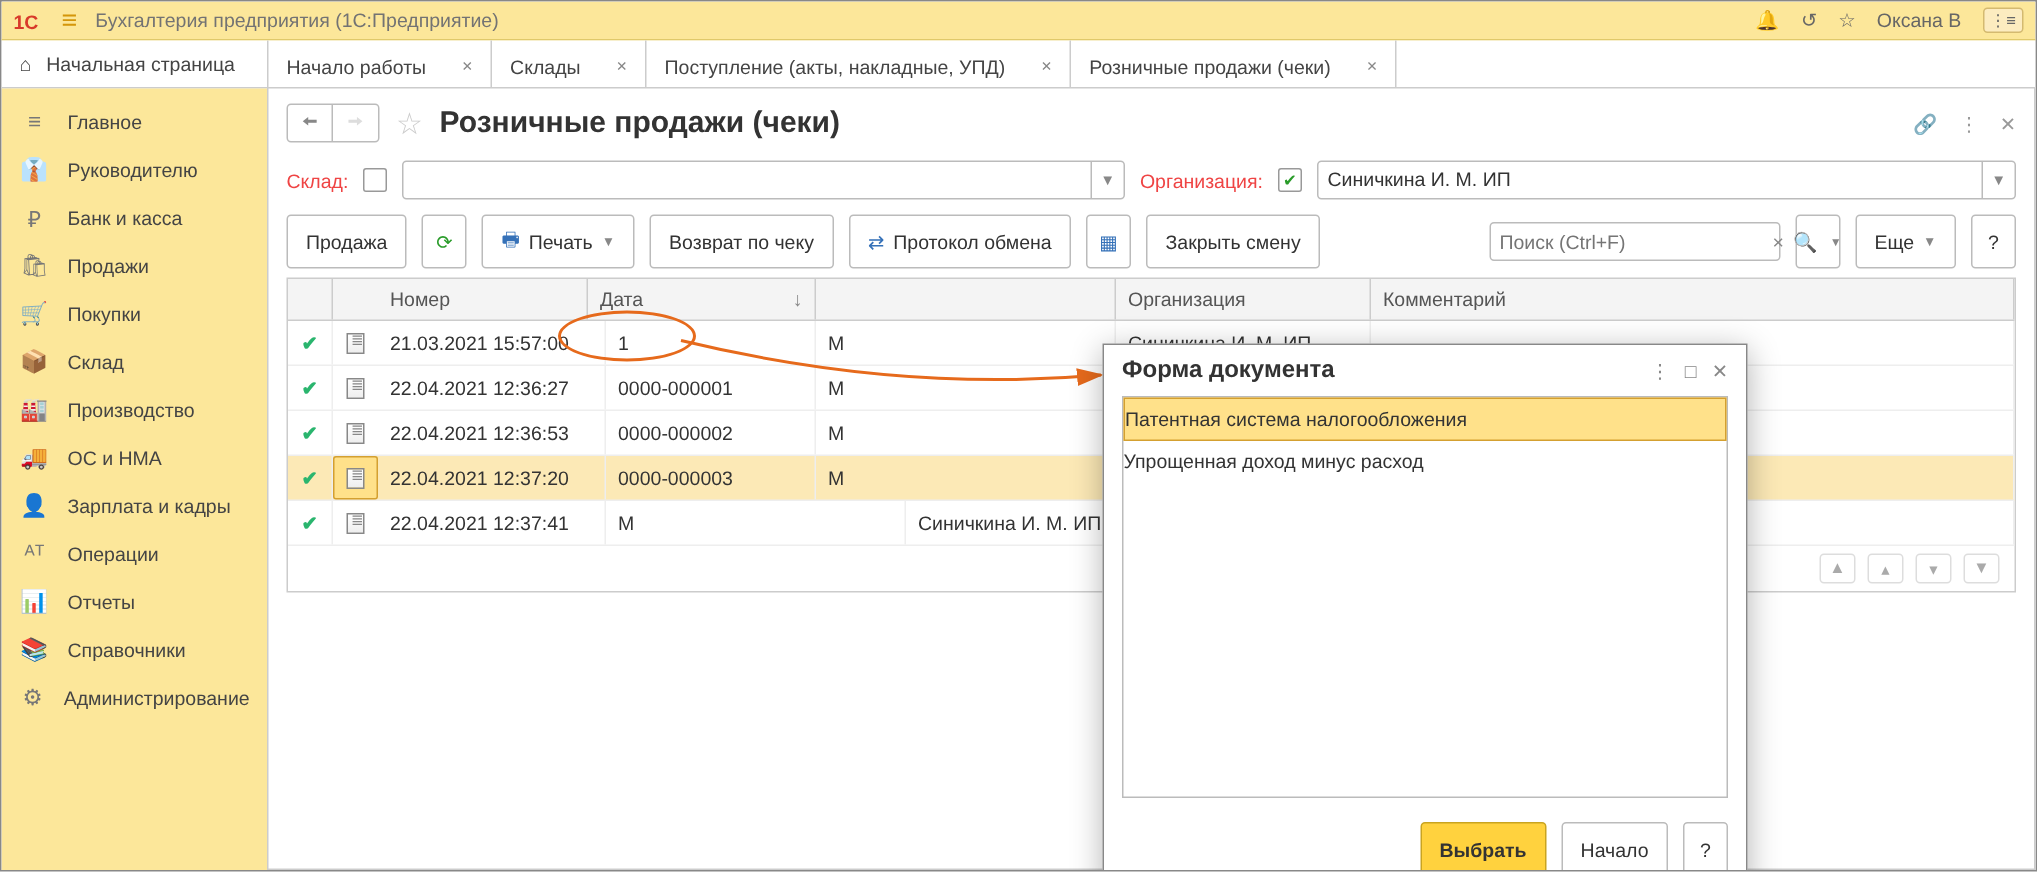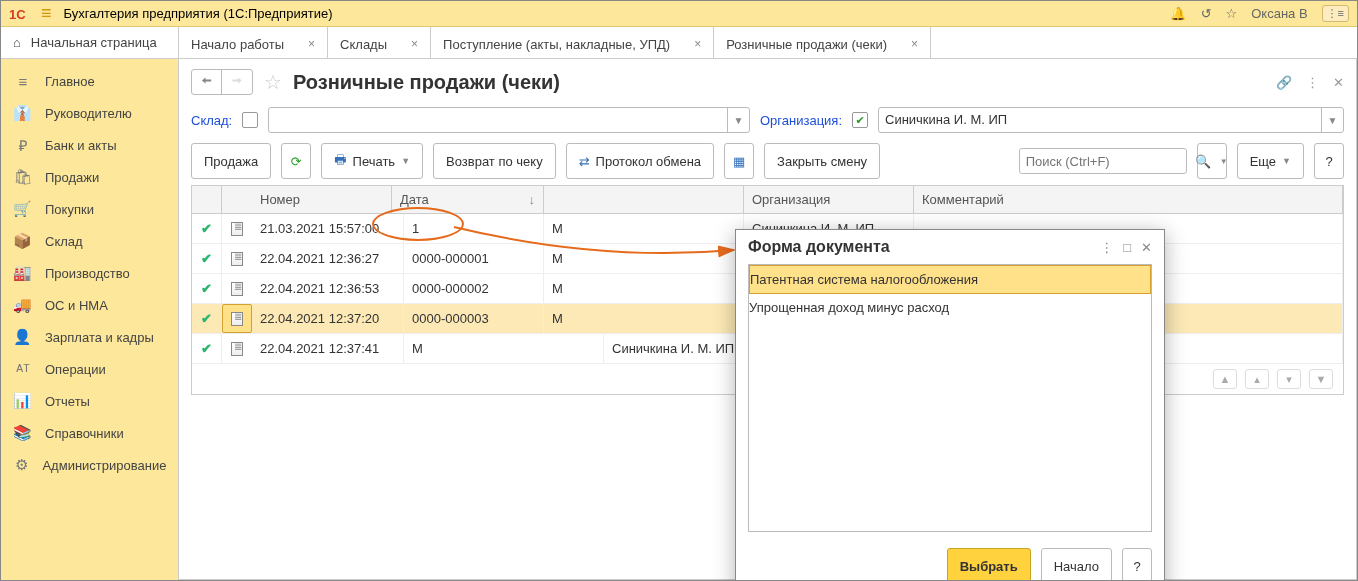--- a/index.html
+++ b/index.html
@@ -1,21 +1,21 @@
 <!DOCTYPE html>
 <html><head>
 <meta charset="utf-8">
 <style>
   * { box-sizing: border-box; margin: 0; padding: 0; }
   body { font-family: Arial, sans-serif; font-size: 13px; color: #333; background: #fff; overflow: hidden; width: 1358px; height: 581px; position: relative; border:1px solid #888;}
   
   .topbar { height: 26px; background: #fce79a; display: flex; align-items: center; padding: 0 8px; border-bottom: 1px solid #e0c96a; }
   .topbar .logo { width: 22px; height: 16px; display:flex; align-items:center; justify-content:center; }
   .topbar .hamburger { margin-left:10px; color:#d4960a; font-size:18px; cursor:pointer;}
-  .topbar .title { margin-left: 12px; color: #000000; font-size: 13px; flex:1;}
+  .topbar .title { margin-left: 12px; color: #737373; font-size: 13px; flex:1;}
   .topbar .right { display: flex; align-items: center; gap: 14px; color:#666;}
   .topbar .right span { cursor:pointer; }
   .user-badge { background:#fcecc0; border:1px solid #d4ba70; border-radius:3px; padding:1px 4px; font-size:11px;}
   
   .tabsbar { height: 32px; background: #fff; display: flex; align-items: stretch; border-bottom: 1px solid #ccc; }
   .hometab { width:178px; display:flex; align-items:center; padding:0 12px; border-right:1px solid #ccc; color:#444; gap:10px;}
   .tabs { display:flex; align-items:stretch; }
   .tab { display:flex; align-items:center; padding:17px 12px; border-right:1px solid #ccc; color:#444; gap:24px; position:relative;}
   .tab.active { border-bottom: 2px solid #2ab56e; }
   .tab .close { color:#888; font-size:12px; }
@@ -32,33 +32,33 @@
   .page-head { display:flex; align-items:center; padding:10px 6px 8px 6px; gap:8px;}
   .navbox { border:1px solid #bbb; border-radius:3px; display:flex; }
   .navbtn { width:30px; height:24px; display:flex; align-items:center; justify-content:center; color:#888; border-right:1px solid #bbb;}
   .navbtn:last-child{border-right:none;}
   .star { width:24px; height:24px; display:flex; align-items:center; justify-content:center; color:#ccc; font-size:20px;}
   .page-title { font-size:20px; font-weight:bold; color:#333; flex:1;}
   .head-right { display:flex; gap:14px; color:#999; align-items:center;}
   .head-right span{cursor:pointer;}
   
   .filterbar { display:flex; align-items:center; padding:4px 6px; gap:10px;}
-  .lbl { color:#1d4ed8; }
+  .lbl { color:#ef4444; }
   .chk { width:16px; height:16px; border:1px solid #999; border-radius:2px; display:inline-flex; align-items:center; justify-content:center; background:#fff; font-size:11px; color:#2a9c2a;}
   .chk.checked::after { content:"✔"; }
   .combo { flex:1; height:26px; border:1px solid #bbb; border-radius:3px; display:flex; }
   .combo .drop { width:22px; border-left:1px solid #bbb; display:flex; align-items:center; justify-content:center; color:#888; font-size:10px;}
   .combo.org { flex:none; width:466px;}
   .combo .val { flex:1; padding:4px 6px; color:#333;}
   
   .toolbar { display:flex; align-items:center; padding:6px; gap:10px;}
   .btn { height:36px; border:1px solid #bbb; border-radius:3px; background:#fff; padding:0 12px; display:flex; align-items:center; gap:6px; color:#333; cursor:pointer; font-size:13px;}
   .btn.square { padding:0; width:30px; justify-content:center;}
   .toolbar .spacer { flex:1; }
-  .searchbox { width:168px; height:26px; border:1px solid #bbb; border-radius:3px; display:flex; align-items:center;margin-left:42px;}
+  .searchbox { width:194px; height:26px; border:1px solid #bbb; border-radius:3px; display:flex; align-items:center;margin-left:42px;}
   .searchbox input { border:none; outline:none; flex:1; padding:0 6px; font-size:13px; color:#999; background:transparent;}
   .searchbox .clr { width:20px; text-align:center; color:#888; cursor:pointer;}
   
   .grid { border:1px solid #ccc; margin:0 6px;}
   .gridhead { display:flex; background:#f4f4f4; border-bottom:1px solid #ccc; height:28px; align-items:stretch; color:#555;}
   .gh { border-right:1px solid #ccc; padding:5px 8px; display:flex; align-items:center; gap:6px;}
   .gridbody .row { display:flex; height:30px; align-items:stretch; border-bottom:1px solid #eee;}
   .row.selected { background:#fce9b6;}
   .cell { border-right:1px solid #eee; padding:5px 8px; display:flex; align-items:center;}
   .c-status{width:30px; justify-content:center; color:#2ab56e; font-weight:bold;}
@@ -142,21 +142,21 @@
       <div class="side-item">
         <span class="ico">≡</span>
         <span>Главное</span>
       </div>
       <div class="side-item">
         <span class="ico">👔</span>
         <span>Руководителю</span>
       </div>
       <div class="side-item">
         <span class="ico">₽</span>
-        <span>Банк и акты</span>
+        <span>Банк и касса</span>
       </div>
       <div class="side-item">
         <span class="ico">🛍</span>
         <span>Продажи</span>
       </div>
       <div class="side-item">
         <span class="ico">🛒</span>
         <span>Покупки</span>
       </div>
       <div class="side-item">

